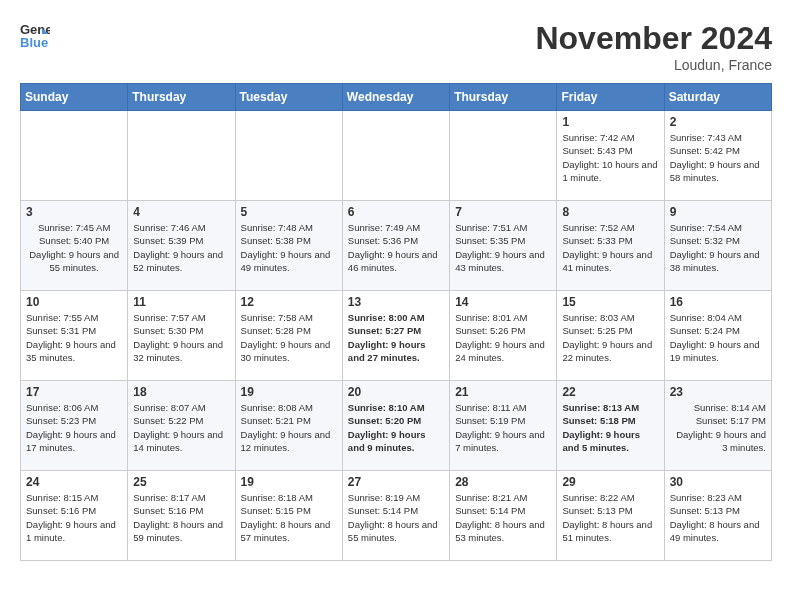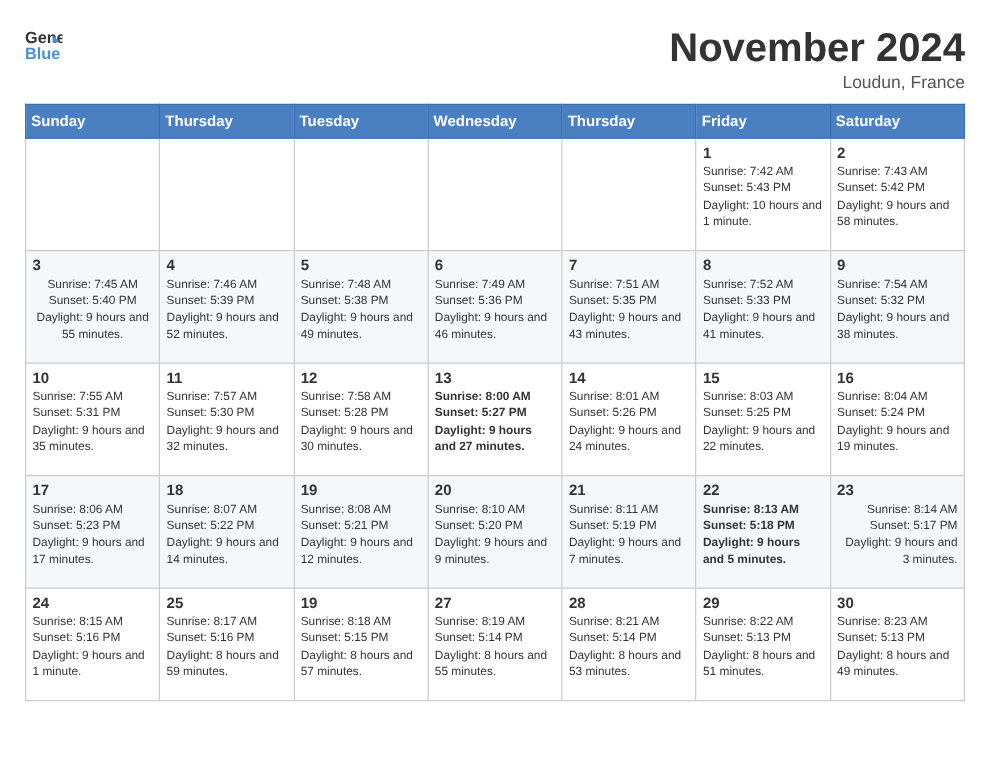--- a/index.html
+++ b/index.html
@@ -230,21 +230,21 @@
 Daylight: 9 hours and 14 minutes.</div>
         </td>
         <td>
           <div class="day-number">19</div>
           <div class="day-info" style="white-space: pre-line;">Sunrise: 8:08 AM
 Sunset: 5:21 PM
 Daylight: 9 hours and 12 minutes.</div>
         </td>
         <td>
           <div class="day-number">20</div>
-          <div class="day-info" style="white-space: pre-line;">Sunrise: 8:10 AM
+          <div class="day-info" style="white-space: pre-line; font-weight: bold;">Sunrise: 8:10 AM
 Sunset: 5:20 PM
 Daylight: 9 hours and 9 minutes.</div>
         </td>
         <td>
           <div class="day-number">21</div>
           <div class="day-info" style="white-space: pre-line;">Sunrise: 8:11 AM
 Sunset: 5:19 PM
 Daylight: 9 hours and 7 minutes.</div>
         </td>
         <td>

